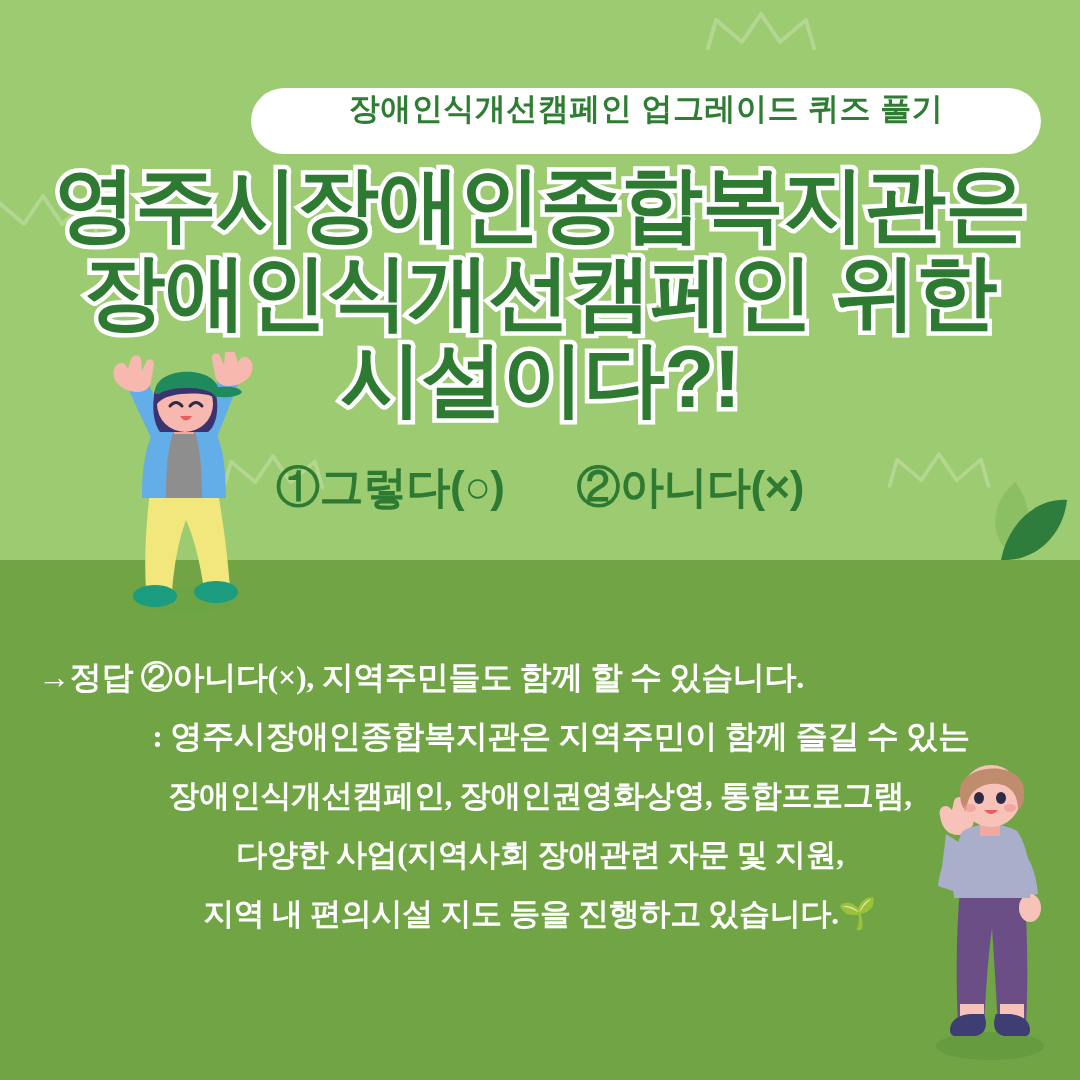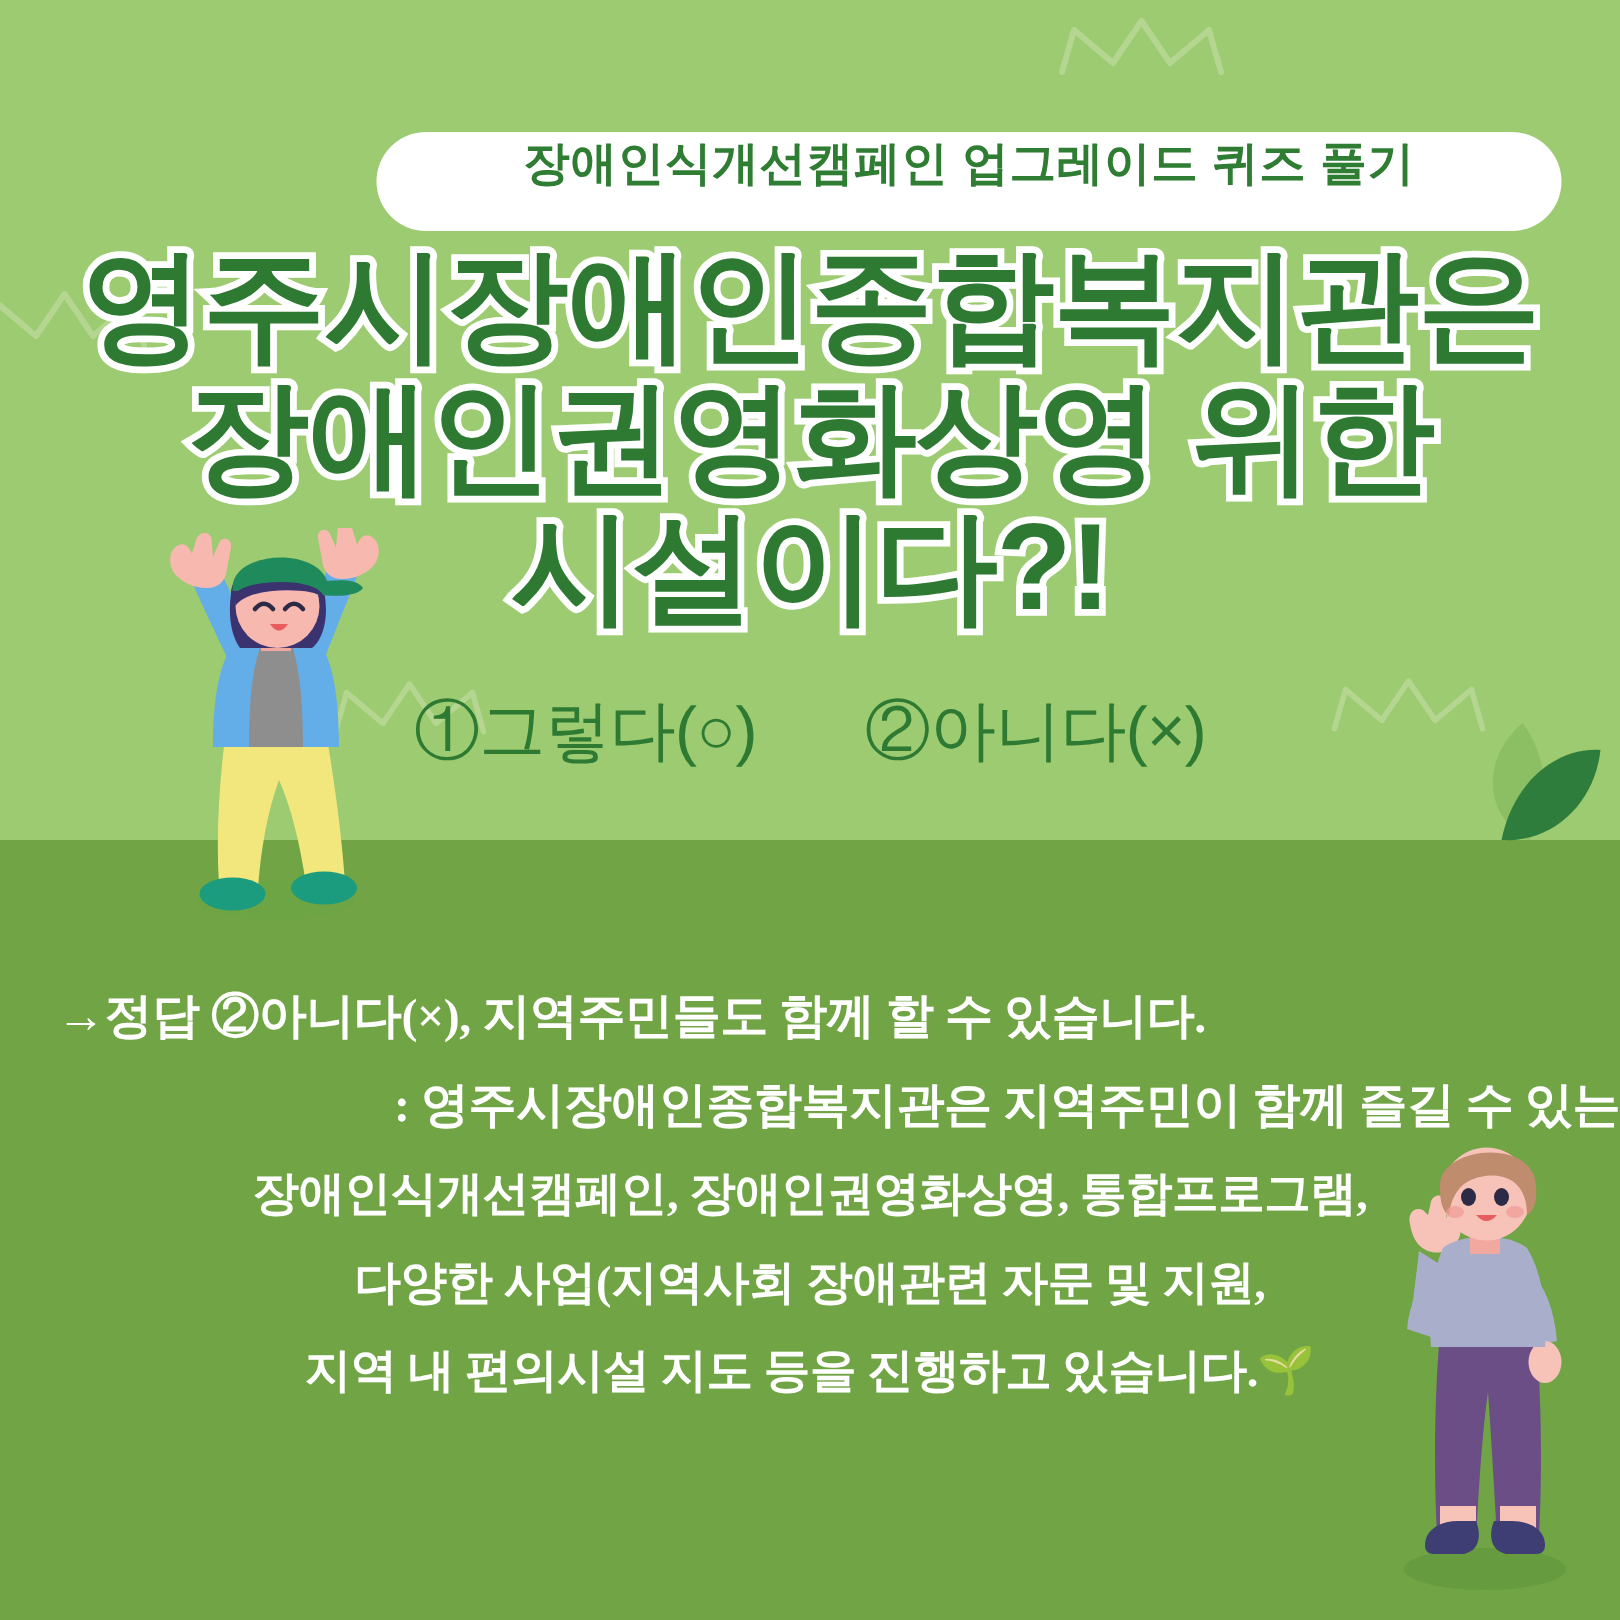--- a/index.html
+++ b/index.html
@@ -71,42 +71,42 @@
   
   #options-row {
     position:absolute;
     left:0; top:458px; width:1080px;
     display:flex; justify-content:center;
     gap:72px;
   }
   .option {
     color:#2E7A33;
     font-size:44px;
-    font-weight:normal;
+    font-weight:bold;
     letter-spacing:-.5px;
     white-space:nowrap;
   }
 
   
   #answer-block {
     position:absolute;
     left:0; top:648px; width:1080px;
     text-align:center;
   }
   .answer-line {
     color:#FFFFFF;
     font-size:31px;
     font-weight:bold;
     line-height:59px;
     letter-spacing:-.3px;
     white-space:nowrap;
     font-family:Liberation Serif, serif;
   }
   .answer-line.lead { font-size:32px; text-align:left; padding-left:38px; }
-  .answer-line.sub  { font-size:32px; text-align:right; padding-left:42px; }
+  .answer-line.sub  { font-size:32px; text-align:center; padding-left:42px; }
 
   
   #char-left  { position:absolute; left:92px;  top:352px; }
   #char-right { position:absolute; left:898px; top:758px; }
 </style>
 </head>
 <body>
 
 <div id="card">
 
@@ -215,21 +215,21 @@
       <path d="M86 52 q7 8 14 0 z" fill="#E85E5E"></path>
     </svg>
   </div>
 
   <div id="badge">
     <span id="badge-label">장애인식개선캠페인 업그레이드 퀴즈 풀기</span>
   </div>
 
   <div id="headline">
     <div class="headline-line">영주시장애인종합복지관은</div>
-    <div class="headline-line">장애인권영화상영 위한</div>
+    <div class="headline-line">장애인식개선캠페인 위한</div>
     <div class="headline-line">시설이다?!</div>
   </div>
 
   <div id="options-row">
     <div class="option">①그렇다(○)</div>
     <div class="option">②아니다(×)</div>
   </div>
 
   <div id="answer-block">
     <div class="answer-line lead">→정답 ②아니다(×), 지역주민들도 함께 할 수 있습니다.</div>

